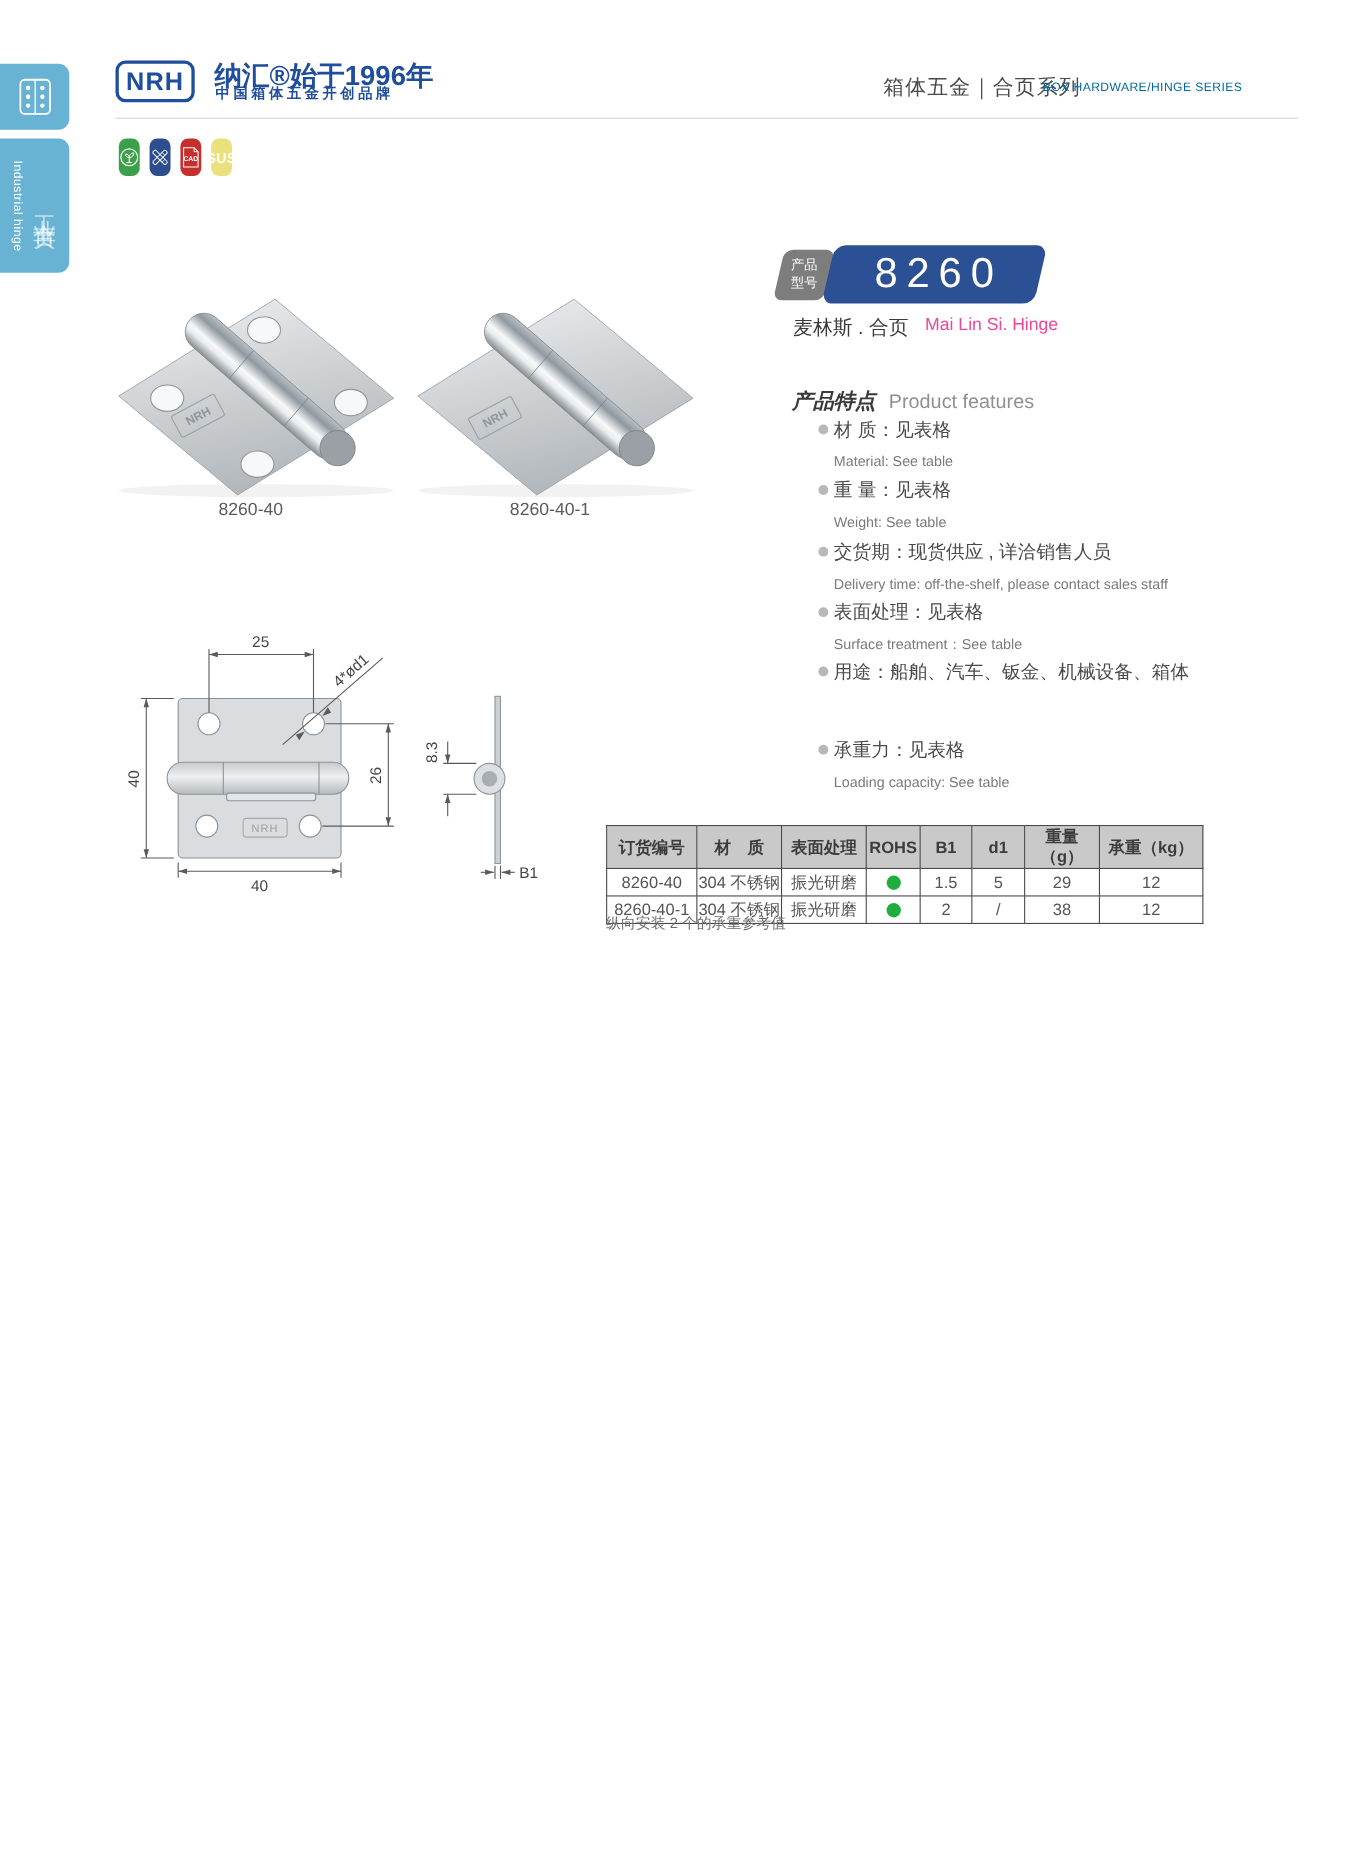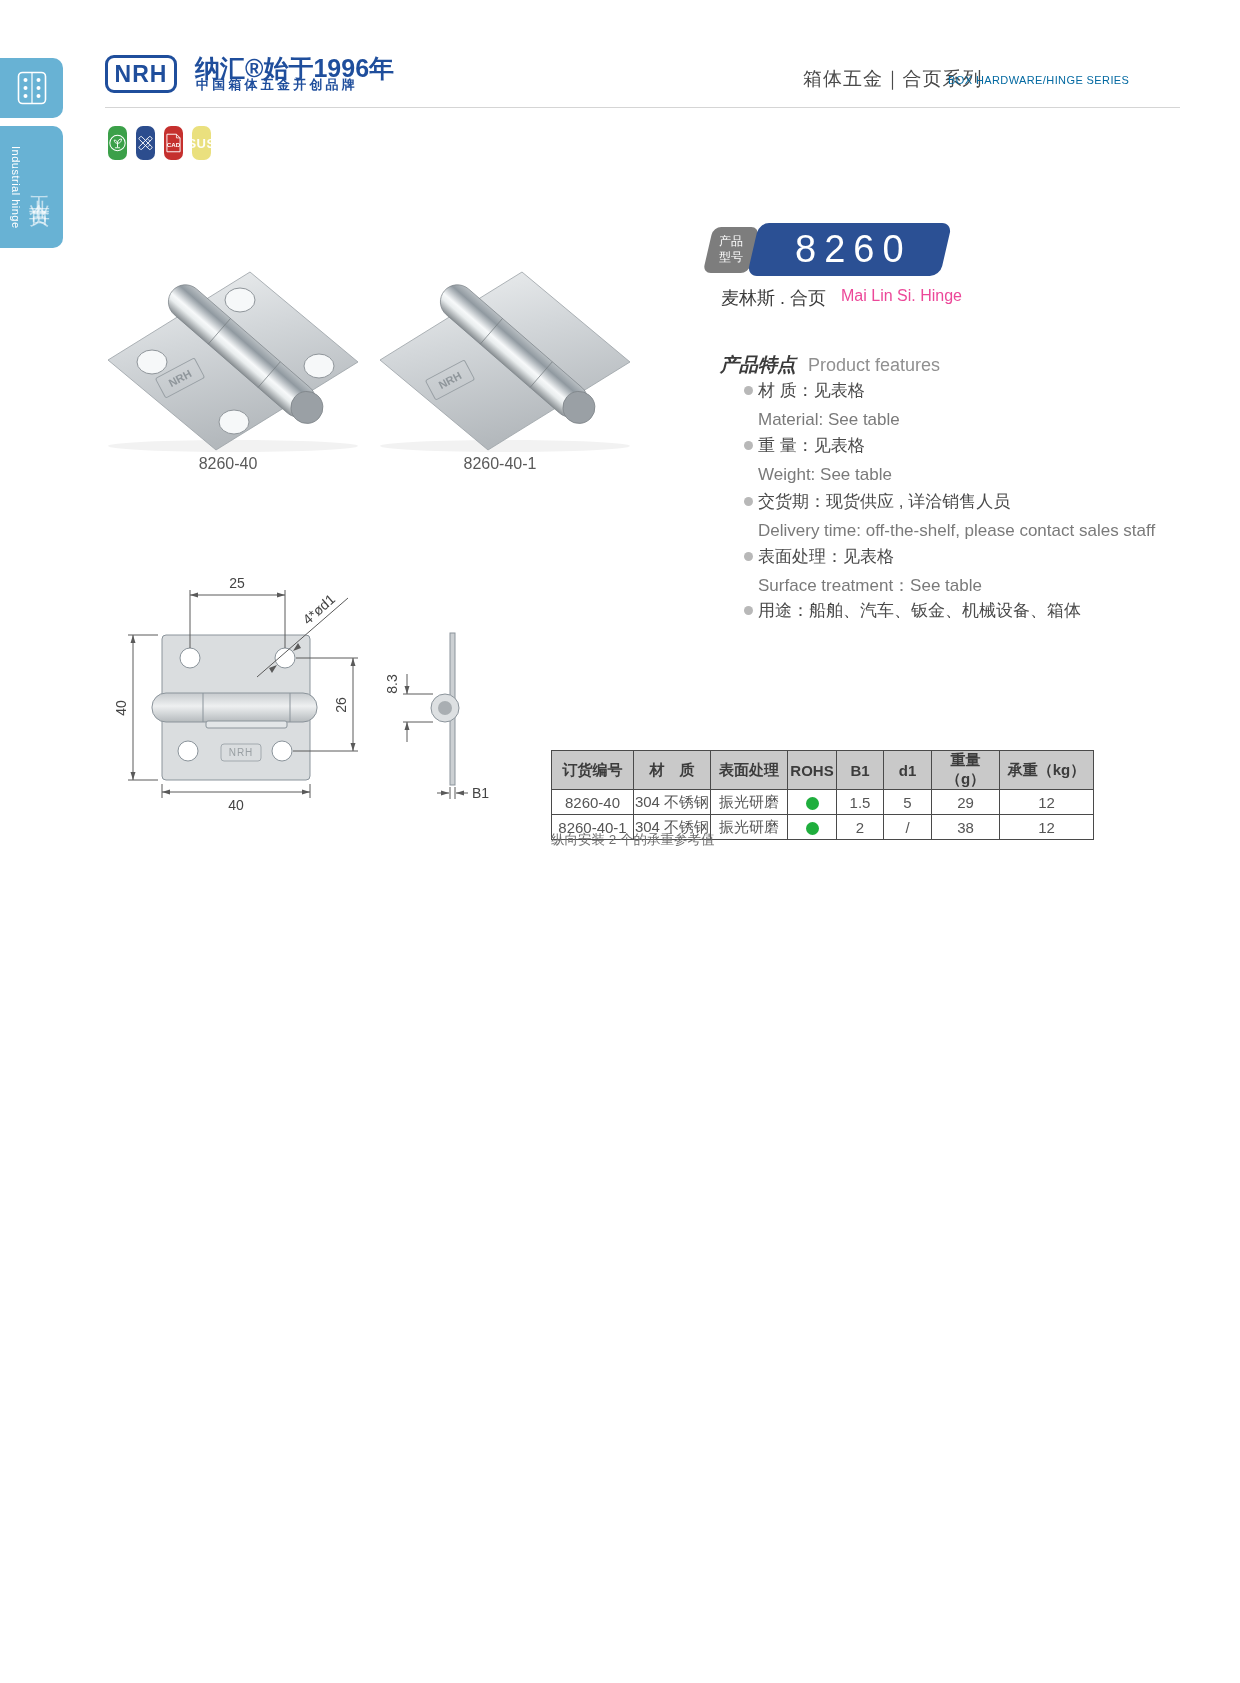--- a/index.html
+++ b/index.html
@@ -42,21 +42,21 @@
   .photo1 { left:88px; top:252px; } .photo2 { left:360px; top:252px; }
   .caption { position:absolute; width:280px; text-align:center; top:455px; font-size:16px; color:#5a5a5a; }
   .cap1 { left:88px; } .cap2 { left:360px; }
   
   .feat-title { position:absolute; left:720px; top:352px; }
   .feat-title .t-cn { font-size:19px; font-weight:bold; color:#3a3a3a;font-style:italic; }
   .feat-title .t-en { font-size:18px; color:#909090; margin-left:12px; }
   .feat { position:absolute; left:744px; white-space:nowrap; }
   .feat .bullet { position:absolute; left:0; top:6px; width:9px; height:9px; border-radius:50%; background:#b8b8b8; }
   .feat-cn { margin-left:14px; font-size:17px; color:#4a4a4a; line-height:22px; }
-  .feat-en { margin-left:14px; margin-top:6px; font-size:17px; color:#7a7a7a; line-height:23px; }
+  .feat-en { margin-left:14px; margin-top:6px; font-size:13px; color:#7a7a7a; line-height:23px; }
   .feat-en.wrap { white-space:normal; max-width:285px; }
   .f1{top:380px;} .f2{top:435px;} .f3{top:491px;} .f4{top:546px;} .f5{top:600px;} .f6{top:671px;}
   
   .drawing { position:absolute; left:100px; top:540px; }
   .plate { fill:#dadddf; stroke:#8b949b; stroke-width:1; }
   .sleeve { fill:#e3e6e8; stroke:#8b949b; stroke-width:1; }
   .hole { fill:#ffffff; stroke:#8b949b; stroke-width:1; }
   .kline { stroke:#8b949b; stroke-width:1; }
   .plate2 { fill:#ccd0d3; stroke:#8b949b; stroke-width:1; }
   .hole2 { fill:#dde0e2; stroke:#8b949b; stroke-width:1; }
@@ -235,20 +235,25 @@
     <div class="feat-en">Delivery time: off-the-shelf, please contact sales staff</div>
   </div>
   <div class="feat f4">
     <span class="bullet"></span>
     <div class="feat-cn">表面处理：见表格</div>
     <div class="feat-en">Surface treatment：See table</div>
   </div>
   <div class="feat f5">
     <span class="bullet"></span>
     <div class="feat-cn">用途：船舶、汽车、钣金、机械设备、箱体</div>
+  </div>
+  <div class="feat f6">
+    <span class="bullet"></span>
+    <div class="feat-cn">承重力：见表格</div>
+    <div class="feat-en">Loading capacity: See table</div>
   </div>
 
   <svg class="drawing" width="400" height="280" viewBox="0 0 400 280">
     <defs>
       <linearGradient id="dbar" x1="0" y1="0" x2="0" y2="1">
         <stop offset="0" stop-color="#c6cacd"></stop>
           <stop offset="0.45" stop-color="#eef0f1"></stop>
           <stop offset="1" stop-color="#b5babd"></stop>
       </linearGradient>
     </defs>

